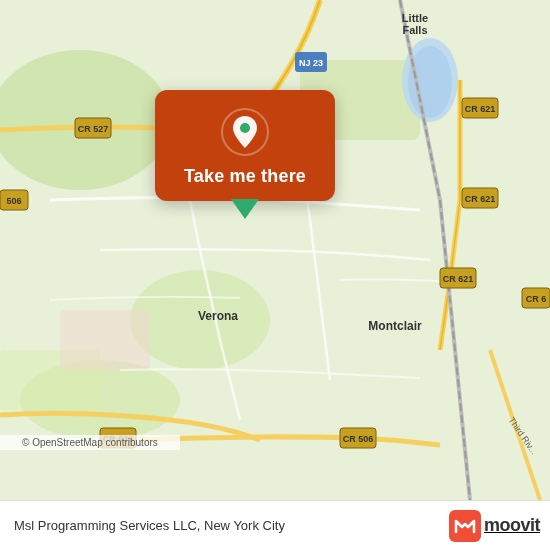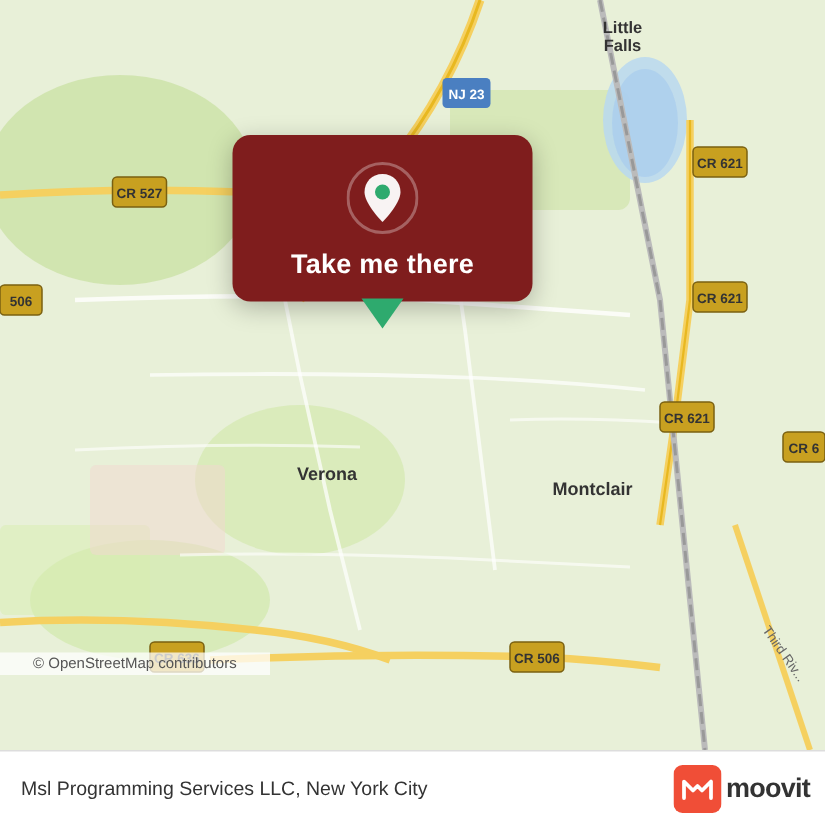--- a/index.html
+++ b/index.html
@@ -25,22 +25,22 @@
       height: 100%;
       position: absolute;
       top: 0; left: 0;
     }
 
     
     #popup-card {
       position: absolute;
       top: 90px;
       left: 155px;
-      width: 200px;
-      background: #7f1d1d;
+      width: 180px;
+      background: #c2410c;
       border-radius: 12px;
       display: flex;
       flex-direction: column;
       align-items: center;
       padding: 18px 16px 14px 16px;
       box-shadow: 0 4px 16px rgba(0,0,0,0.25);
       cursor: pointer;
       z-index: 10;
     }
 
@@ -88,20 +88,21 @@
     #bottom-text {
       font-size: 13px;
       color: #333;
       font-weight: 400;
     }
 
     #moovit-logo {
       display: flex;
       align-items: center;
       gap: 3px;
+      text-decoration: underline;
     }
 
     #moovit-m {
       width: 32px;
       height: 32px;
     }
 
     #moovit-wordmark {
       font-size: 18px;
       font-weight: 700;

